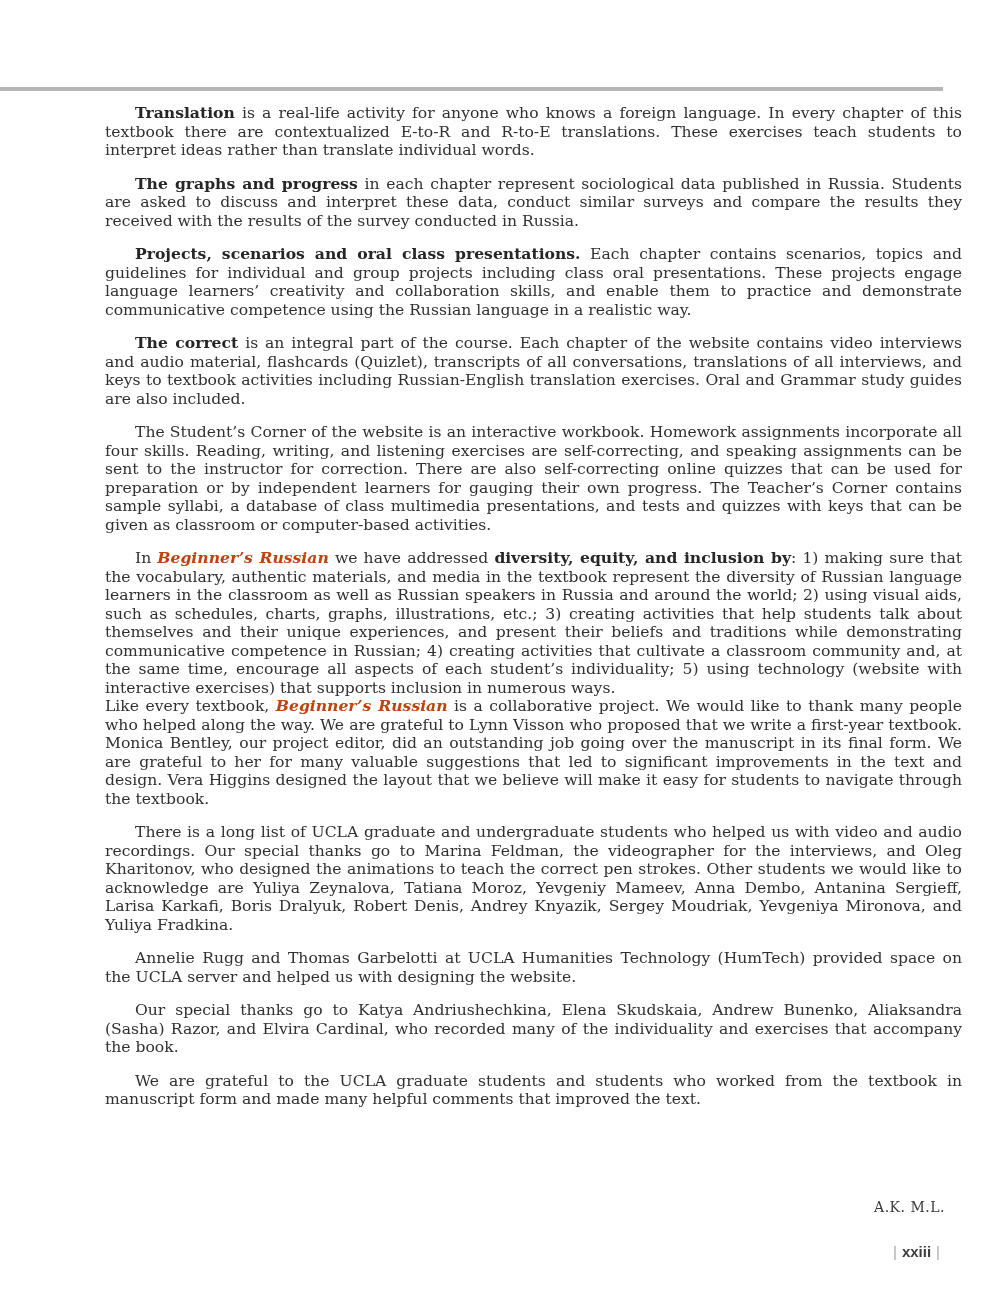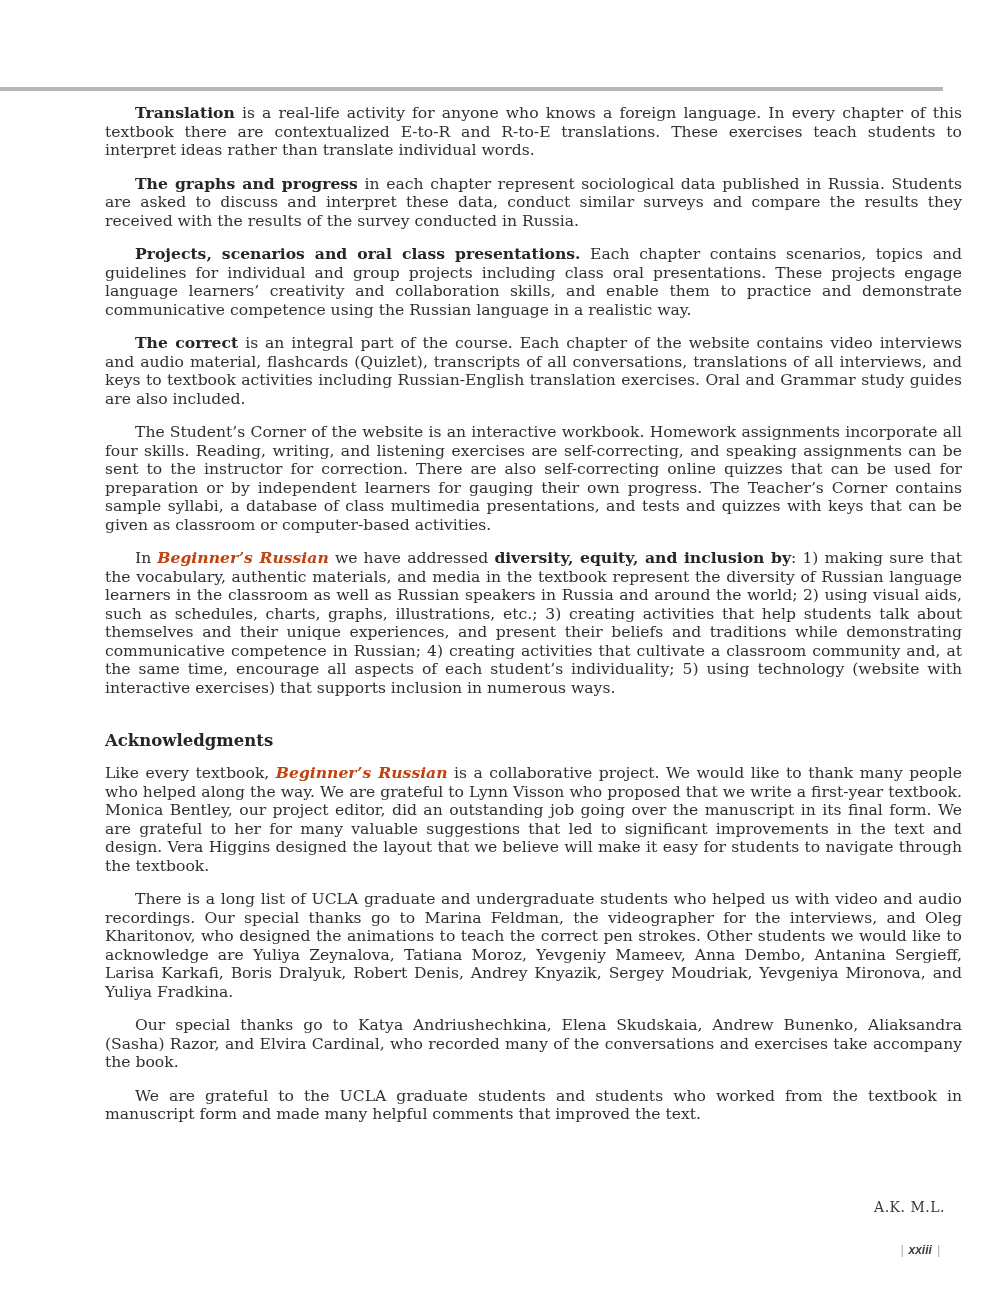--- a/index.html
+++ b/index.html
@@ -57,23 +57,22 @@
     font-size: 14px;
     letter-spacing: 0.5px;
     color: #3a3a3a;
   }
   .pageno {
     position: absolute;
     top: 1243px;
     right: 55px;
     font-family: "Liberation Sans", sans-serif;
     font-weight: bold;
-    font-size: 12px;
+    font-size: 15px;
     color: #3c3c3c;
-    font-style: italic;
   }
   .pageno .bar {
     font-weight: normal;
     color: #a8a8a8;
     padding: 0 5px;
   }
 </style>
 </head>
 <body>
 
@@ -87,28 +86,28 @@
 
   <p><span class="b">Projects, scenarios and oral class presentations.</span><span> Each chapter contains scenarios, topics and guidelines for individual and group projects including class oral presentations. These projects engage language learners’ creativity and collaboration skills, and enable them to practice and demonstrate communicative competence using the Russian language in a realistic way.</span></p>
 
   <p><span class="b">The correct</span><span> is an integral part of the course. Each chapter of the website contains video interviews and audio material, flashcards (Quizlet), transcripts of all conversations, translations of all interviews, and keys to textbook activities including Russian-English translation exercises. Oral and Grammar study guides are also included.</span></p>
 
   <p><span>The Student’s Corner of the website is an interactive workbook. Homework assignments incorporate all four skills. Reading, writing, and listening exercises are self-correcting, and speaking assignments can be sent to the instructor for correction. There are also self-correcting online quizzes that can be used for preparation or by independent learners for gauging their own progress. The Teacher’s Corner contains sample syllabi, a database of class multimedia presentations, and tests and quizzes with keys that can be given as classroom or computer-based activities.</span></p>
 
 
   <p><span>In </span><span class="bi">Beginner’s Russian</span><span> we have addressed </span><span class="b">diversity, equity, and inclusion by</span><span>: 1) making sure that the vocabulary, authentic materials, and media in the textbook represent the diversity of Russian language learners in the classroom as well as Russian speakers in Russia and around the world; 2) using visual aids, such as schedules, charts, graphs, illustrations, etc.; 3) creating activities that help students talk about themselves and their unique experiences, and present their beliefs and traditions while demonstrating communicative competence in Russian; 4) creating activities that cultivate a classroom community and, at the same time, encourage all aspects of each student’s individuality; 5) using technology (website with interactive exercises) that supports inclusion in numerous ways.</span></p>
 
-  <h2>Acknowledgments</h2>
 
   <p class="no-indent" style="margin-top:0"><span>Like every textbook, </span><span class="bi">Beginner’s Russian</span><span> is a collaborative project. We would like to thank many people who helped along the way. We are grateful to Lynn Visson who proposed that we write a first-year textbook. Monica Bentley, our project editor, did an outstanding job going over the manuscript in its final form. We are grateful to her for many valuable suggestions that led to significant improvements in the text and design. Vera Higgins designed the layout that we believe will make it easy for students to navigate through the textbook.</span></p>
 
   <p><span>There is a long list of UCLA graduate and undergraduate students who helped us with video and audio recordings. Our special thanks go to Marina Feldman, the videographer for the interviews, and Oleg Kharitonov, who designed the animations to teach the correct pen strokes. Other students we would like to acknowledge are Yuliya Zeynalova, Tatiana Moroz, Yevgeniy Mameev, Anna Dembo, Antanina Sergieff, Larisa Karkafi, Boris Dralyuk, Robert Denis, Andrey Knyazik, Sergey Moudriak, Yevgeniya Mironova, and Yuliya Fradkina.</span></p>
 
+  <p><span>Annelie Rugg and Thomas Garbelotti at UCLA Humanities Technology (HumTech) provided space on the UCLA server and helped us with designing the website.</span></p>
 
-  <p><span>Our special thanks go to Katya Andriushechkina, Elena Skudskaia, Andrew Bunenko, Aliaksandra (Sasha) Razor, and Elvira Cardinal, who recorded many of the conversations and exercises take accompany the book.</span></p>
+  <p><span>Our special thanks go to Katya Andriushechkina, Elena Skudskaia, Andrew Bunenko, Aliaksandra (Sasha) Razor, and Elvira Cardinal, who recorded many of the individuality and exercises that accompany the book.</span></p>
 
   <p><span>We are grateful to the UCLA graduate students and students who worked from the textbook in manuscript form and made many helpful comments that improved the text.</span></p>
 
 </div>
 
 <div class="sig">A.K. M.L.</div>
 
 <div class="pageno"><span class="bar">|</span><span>xxiii</span><span class="bar">|</span></div>
 
 </body></html>

